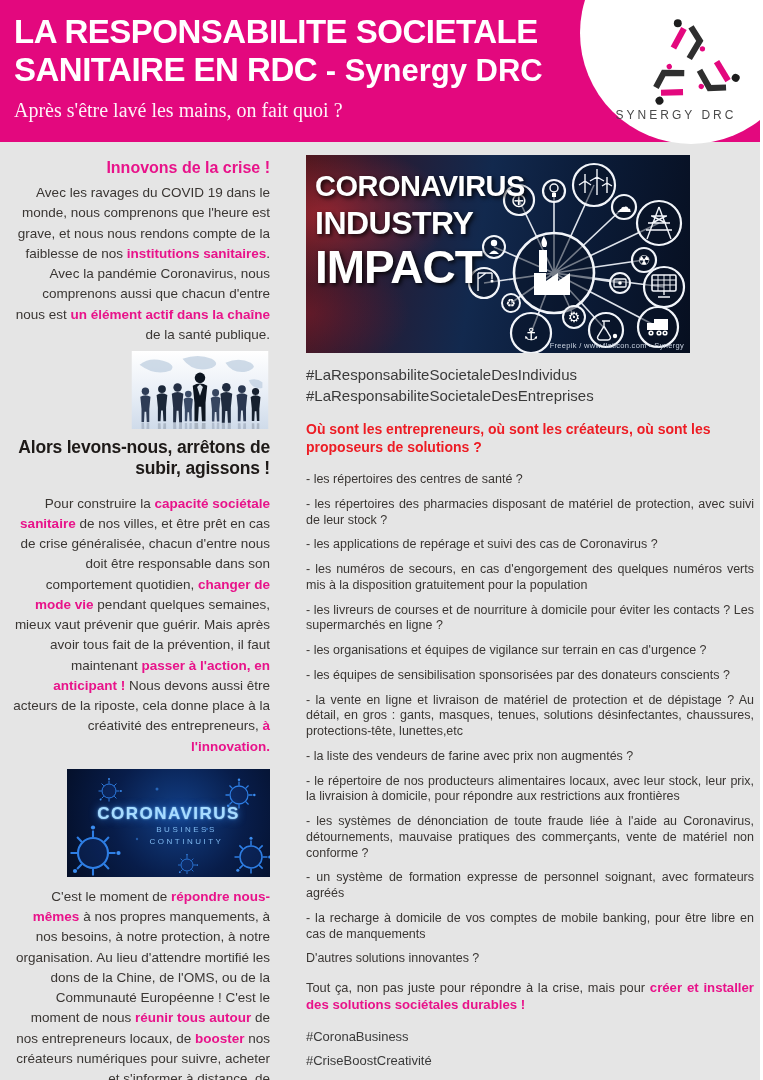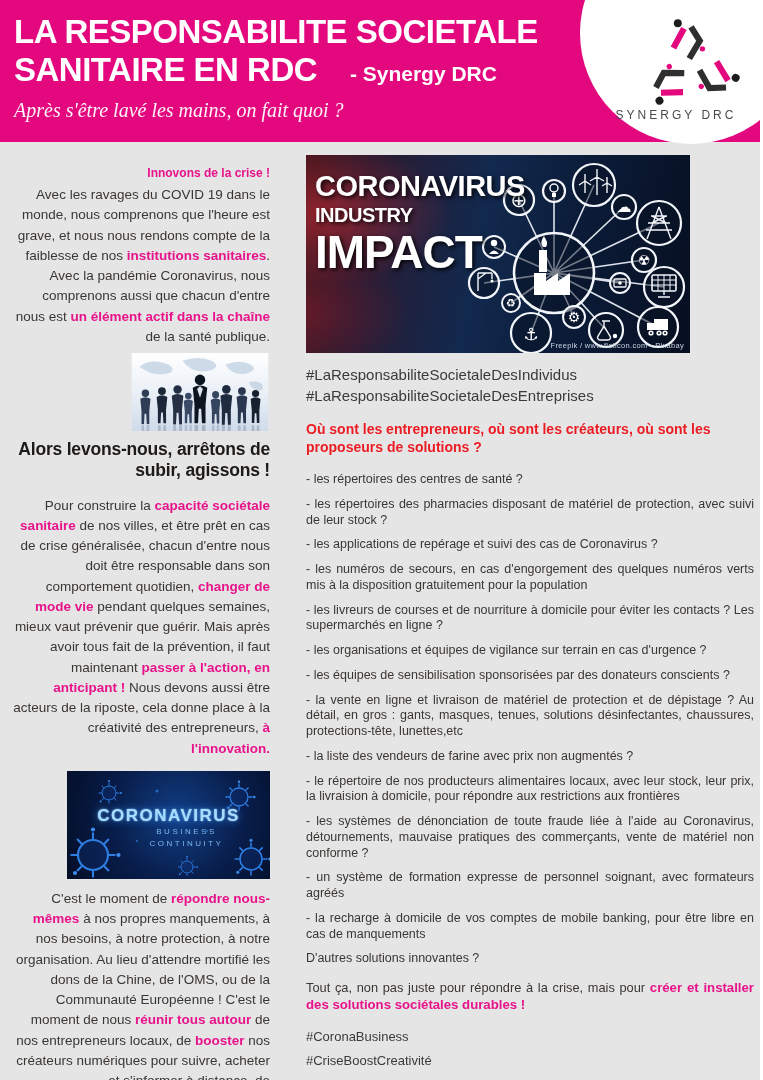--- a/index.html
+++ b/index.html
@@ -3,31 +3,31 @@
 <meta charset="utf-8">
 <style>
   html,body{margin:0;padding:0;background:#ffffff;}
   body{font-family:"Liberation Sans",sans-serif;color:#322e2c;}
   .page{position:relative;width:760px;height:1080px;background:#e5e5e5;overflow:hidden;}
 
   
   .banner{position:relative;height:142px;background:#e3087e;color:#fff;overflow:visible;}
   .banner-inner{padding:13px 0 0 14px;position:relative;z-index:1;}
   .title{font-weight:bold;font-size:33px;line-height:1.16;letter-spacing:-0.5px;white-space:nowrap;}
-  .title .suffix{font-size:21px;letter-spacing:0;margin-left:27px;}
-  .subtitle{font-family:"Liberation Serif",serif;font-style:italic;font-size:20px;margin-top:9px;color:#fdf3f8;}
+  .title .suffix{font-size:31px;letter-spacing:0;}
+  .subtitle{font-family:"Liberation Serif",serif;font-size:20px;margin-top:9px;color:#fdf3f8;}
   .logo-blob{position:absolute;top:-78px;right:-42px;width:222px;height:222px;background:#fff;border-radius:50%;z-index:2;}
   .logo-mark{position:absolute;left:58px;top:96px;}
   .logo-text{position:absolute;left:0;right:30px;top:186px;text-align:center;color:#4a4a4a;font-size:12px;letter-spacing:3px;white-space:nowrap;}
 
   
   .columns{display:flex;align-items:flex-start;}
   .leftcol{width:260px;margin-left:10px;padding-top:14px;text-align:right;font-size:13.5px;line-height:1.5;color:#3a3633;}
   .leftcol p{margin:0 0 2px;}
-  .left-heading{color:#e8138a;font-weight:bold;font-size:12px;margin:8px 0 3px;}
+  .left-heading{color:#e8138a;font-weight:bold;font-size:16px;margin:0 0 3px;}
   .seg-a{color:#e8138a;font-weight:bold;}
   .left-sub{font-size:17.5px;font-weight:bold;color:#1e1a18;line-height:1.22;margin:8px 0 14px;letter-spacing:-0.2px;}
   .people-fig{display:block;margin:6px 0 6px auto;width:140px;height:78px;}
   .cont-fig{position:relative;width:203px;height:108px;margin:12px 0 10px auto;overflow:hidden;
             background:radial-gradient(circle at 55% 42%, #123f86 0%, #081d4a 52%, #040e26 100%);}
   .cont-svg{position:absolute;inset:0;}
   .cont-t1{position:absolute;top:32px;left:0;right:0;text-align:center;font-weight:bold;font-size:17px;letter-spacing:1.5px;
            color:#a8dcff;text-shadow:0 0 8px #2f7fe0,0 0 2px #9fd9ff;}
   .cont-t2{position:absolute;top:55px;left:60px;right:24px;text-align:center;font-size:8px;letter-spacing:2.5px;color:#7fb9f0;}
   .moment-line{margin-top:10px;}
@@ -36,21 +36,21 @@
 
   
   .impact-fig{position:relative;width:384px;height:198px;margin:0;overflow:hidden;
     background:linear-gradient(100deg,#43141b 0%,#2a1a30 16%,#12294e 45%,#0b1c39 68%,#070f20 100%);}
   .impact-fig::before{content:"";position:absolute;inset:0;
     background:radial-gradient(ellipse 55% 60% at 5% 30%, rgba(214,48,58,0.55), rgba(214,48,58,0) 60%),
                radial-gradient(ellipse 45% 55% at 0% 80%, rgba(150,30,45,0.45), rgba(150,30,45,0) 60%);}
   .impact-net{position:absolute;inset:0;}
   .impact-t{position:absolute;left:9px;top:16px;color:#fff;z-index:1;text-shadow:2px 2px 4px rgba(0,0,0,0.85);}
   .imp1{font-size:29px;font-weight:bold;letter-spacing:-0.5px;line-height:1.1;}
-  .imp2{font-size:20px;font-weight:bold;letter-spacing:-0.5px;line-height:1.25;}
+  .imp2{font-size:32px;font-weight:bold;letter-spacing:-0.5px;line-height:1.25;}
   .imp3{font-size:46px;font-weight:bold;letter-spacing:-1px;line-height:1.05;}
   .impact-credit{position:absolute;right:6px;bottom:3px;font-size:7.5px;color:#c9d2e0;letter-spacing:0.3px;z-index:1;}
 
   
   .hashtags-top{margin-top:12px;color:#3a3a3a;font-size:15px;}
   .hashtags-top .tag-line{line-height:1.38;}
   .q-heading{color:#ed1c24;font-weight:bold;font-size:14px;line-height:1.28;margin:15px 0 15px;text-align:left;width:420px;}
   .q-list{margin-top:14px;text-align:justify;}
   .q-item{margin-bottom:9px;}
   .more-line{margin:0;}
@@ -250,21 +250,21 @@
               <path fill="none" stroke-width="1.4" d="M172,136 V118 M172,118 H186 M186,118 V124 M172,124 L180,118"></path>
               <circle cx="186" cy="126" r="1.5" fill="#fff" stroke="none"></circle>
             </g>
           </g>
         </svg>
         <div class="impact-t">
           <div class="imp1">CORONAVIRUS</div>
           <div class="imp2">INDUSTRY</div>
           <div class="imp3">IMPACT</div>
         </div>
-        <div class="impact-credit">Freepik / www.flaticon.com • Pixabay</div>
+        <div class="impact-credit">Freepik / www.flaticon.com • Synergy</div>
       </figure>
 
       <div class="hashtags-top">
           <div class="tag-line">#LaResponsabiliteSocietaleDesIndividus</div>
           <div class="tag-line">#LaResponsabiliteSocietaleDesEntreprises</div>
         </div>
 
       <h4 class="q-heading">Où sont les entrepreneurs, où sont les créateurs,  où sont les proposeurs de solutions ?</h4>
 
       <div class="q-list">

